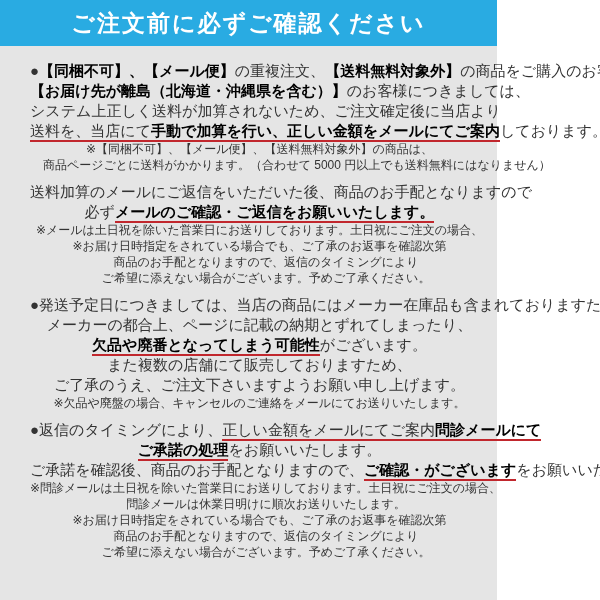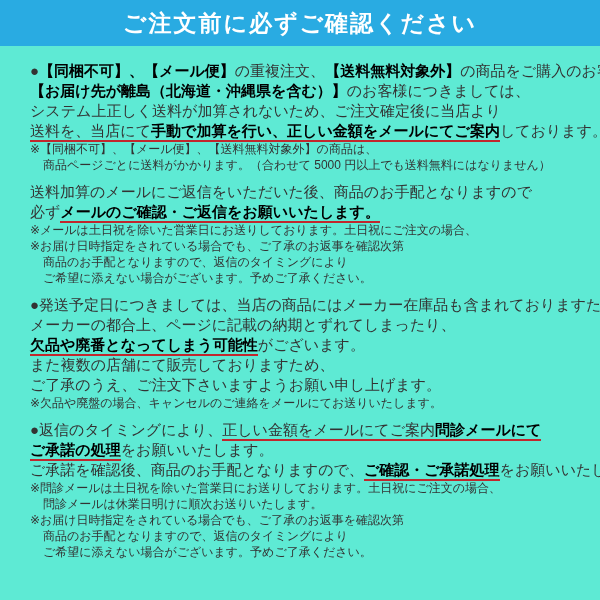--- a/index.html
+++ b/index.html
@@ -8,21 +8,21 @@
     --text:#333333;
     --bold-text:#000000;
   }
   *{box-sizing:border-box;}
   html,body{margin:0;padding:0;}
   body{
     width:600px;height:600px;overflow:hidden;background:#ffffff;
     font-family:"Liberation Sans","DejaVu Sans",sans-serif;
     color:var(--text);
   }
-  .page{width:600px;height:600px;background:#5eead4;}
+  .page{width:497px;height:600px;background:#e5e5e5;text-align:center;}
   .header{
     height:46px;background:var(--blue);
     display:flex;align-items:center;justify-content:center;
   }
   .header .title{
     margin:0;color:#ffffff;font-size:23px;font-weight:bold;letter-spacing:2px;
   }
   .content{padding:15px 8px 0 30px;}
   .section{margin-bottom:9px;}
   .section:last-child{margin-bottom:0;}
@@ -65,21 +65,21 @@
         <div class="line main"><span class="seg">●発送予定日につきましては、当店の商品にはメーカー在庫品も含まれておりますため</span></div>
         <div class="line main"><span class="seg">メーカーの都合上、ページに記載の納期とずれてしまったり、</span></div>
         <div class="line main"><span class="seg b u">欠品や廃番となってしまう可能性</span><span class="seg">がございます。</span></div>
         <div class="line main"><span class="seg">また複数の店舗にて販売しておりますため、</span></div>
         <div class="line main"><span class="seg">ご了承のうえ、ご注文下さいますようお願い申し上げます。</span></div>
         <div class="line small"><span class="seg">※欠品や廃盤の場合、キャンセルのご連絡をメールにてお送りいたします。</span></div>
       </div>
       <div class="section">
         <div class="line main"><span class="seg">●返信のタイミングにより、</span><span class="seg u">正しい金額をメールにてご案内</span><span class="seg b u">問診メールにて</span></div>
         <div class="line main"><span class="seg b u">ご承諾の処理</span><span class="seg">をお願いいたします。</span></div>
-        <div class="line main"><span class="seg">ご承諾を確認後、商品のお手配となりますので、</span><span class="seg b u">ご確認・ご承諾処理</span><span class="seg">をお願いいたします。</span></div>
+        <div class="line main"><span class="seg">ご承諾を確認後、商品のお手配となりますので、</span><span class="seg b u">ご確認・がございます</span><span class="seg">をお願いいたします。</span></div>
         <div class="line small"><span class="seg">※問診メールは土日祝を除いた営業日にお送りしております。土日祝にご注文の場合、</span></div>
         <div class="line small indent"><span class="seg">問診メールは休業日明けに順次お送りいたします。</span></div>
         <div class="line small"><span class="seg">※お届け日時指定をされている場合でも、ご了承のお返事を確認次第</span></div>
         <div class="line small indent"><span class="seg">商品のお手配となりますので、返信のタイミングにより</span></div>
         <div class="line small indent"><span class="seg">ご希望に添えない場合がございます。予めご了承ください。</span></div>
       </div>
     </div>
 </div>
 
 </body></html>

